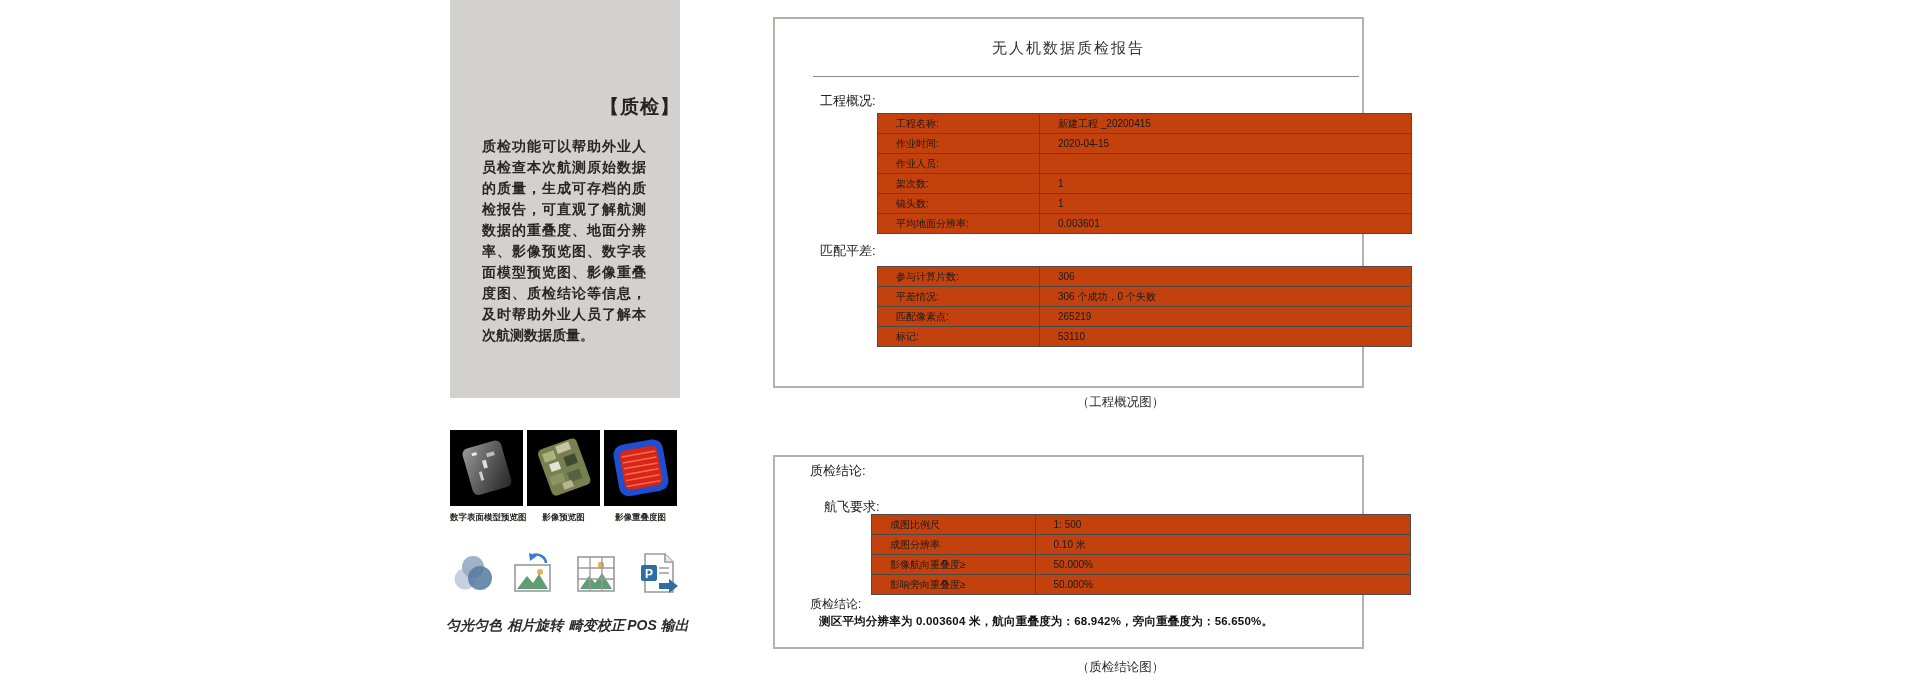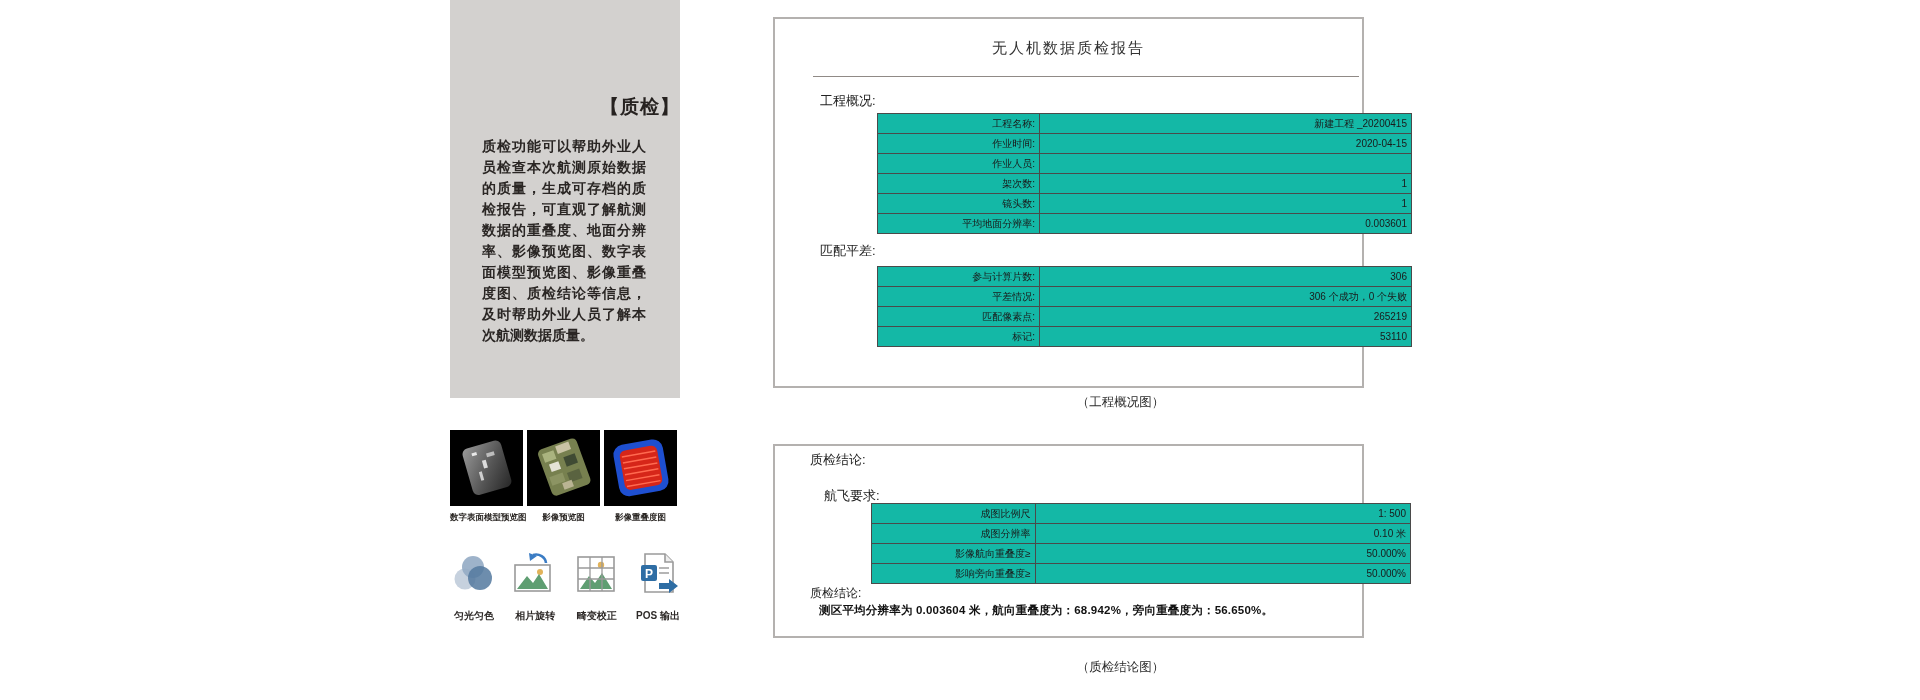--- a/index.html
+++ b/index.html
@@ -29,40 +29,40 @@
   .thumb .pic { width:73px; height:76px; background:#000; overflow:hidden; }
   .thumb .cap {
     margin-top:6px; text-align:center; font-size:8.5px; font-weight:bold;
     color:#2b2724; white-space:nowrap;
   }
 
   
   .features { position:absolute; left:448px; top:552px; width:236px; display:flex; justify-content:space-between; }
   .feature { width:52px; display:flex; flex-direction:column; align-items:center; }
   .feature .fi { height:42px; display:flex; align-items:flex-end; justify-content:center; }
-  .feature .fl { margin-top:15px; font-size:10px; font-weight:600; color:#2e2a28; white-space:nowrap; }
+  .feature .fl { margin-top:23px; font-size:14px; font-weight:600; color:#2e2a28; white-space:nowrap;font-style:italic; }
 
   
   .panel {
     position:absolute; left:773px; width:591px; background:#fff;
     border:2px solid #b4b1af;
   }
   .panel1 { top:17px; height:371px; }
-  .panel2 { top:444px; height:194px;text-decoration:underline; }
+  .panel2 { top:455px; height:194px;text-decoration:underline; }
 
   .r-title {
     position:absolute; top:20px; left:0; width:100%; text-align:center;
     font-size:15px; color:#333333; letter-spacing:2px;
   }
   .r-rule { position:absolute; top:57px; left:38px; right:3px; border-top:1.5px solid #908a86; }
   .sec-h { position:absolute; font-size:13px; color:#222222; }
 
   table.kv {
     position:absolute; border-collapse:collapse; table-layout:fixed;
-    background:#14b8a6; border:1px solid #4a4a4a;text-align:right;
+    background:#c2410c; border:1px solid #4a4a4a;
   }
   table.kv td {
     border:1px solid #4a4a4a; height:20px; font-size:10px; color:#1a1a1a;
     padding:0 4px 0 18px; overflow:hidden; white-space:nowrap;
   }
   table.kv td.k { width:162px; }
   table.kv td.v { width:372px; }
   .t-overview   { top:94px;  left:102px; width:534px; }
   .t-adjustment { top:247px; left:102px; width:534px; }
   .t-require    { top:57px;  left:96px;  width:540px; }

